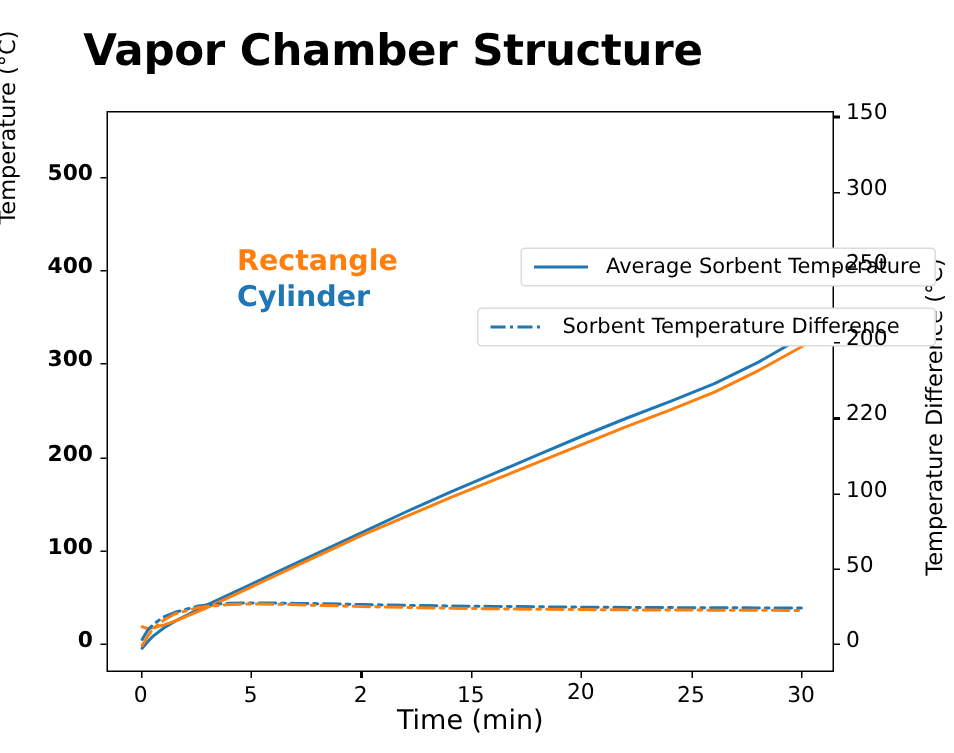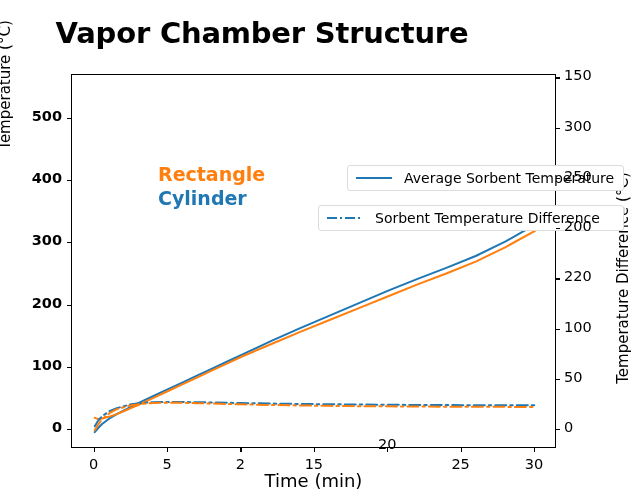--- a/index.html
+++ b/index.html
@@ -139,18 +139,18 @@
     <div class="tick-label ytick-right-lbl" style="left: 564px; top: 67.4183px;">150</div>
     <div class="tickmark tick-v" style="left: 93.7458px; top: 448px;"></div>
     <div class="tick-label xtick-lbl" style="left: 71.7458px; top: 456px;">0</div>
     <div class="tickmark tick-v" style="left: 167.12px; top: 448px;"></div>
     <div class="tick-label xtick-lbl" style="left: 145.12px; top: 456px;">5</div>
     <div class="tickmark tick-v" style="left: 240.493px; top: 448px;"></div>
     <div class="tick-label xtick-lbl" style="left: 218.493px; top: 456px;">2</div>
     <div class="tickmark tick-v" style="left: 313.867px; top: 448px;"></div>
     <div class="tick-label xtick-lbl" style="left: 291.867px; top: 456px;">15</div>
     <div class="tickmark tick-v" style="left: 387.241px; top: 448px;"></div>
-    <div class="tick-label xtick-lbl" style="left: 365.241px; top: 436px;">20</div>
+    <div class="tick-label xtick-lbl" style="left: 365.241px; top: 454px;">20</div>
     <div class="tickmark tick-v" style="left: 460.614px; top: 448px;"></div>
     <div class="tick-label xtick-lbl" style="left: 438.614px; top: 456px;">25</div>
     <div class="tickmark tick-v" style="left: 533.988px; top: 448px;"></div>
     <div class="tick-label xtick-lbl" style="left: 511.988px; top: 456px;">30</div>
   </div>
 
 </body></html>

